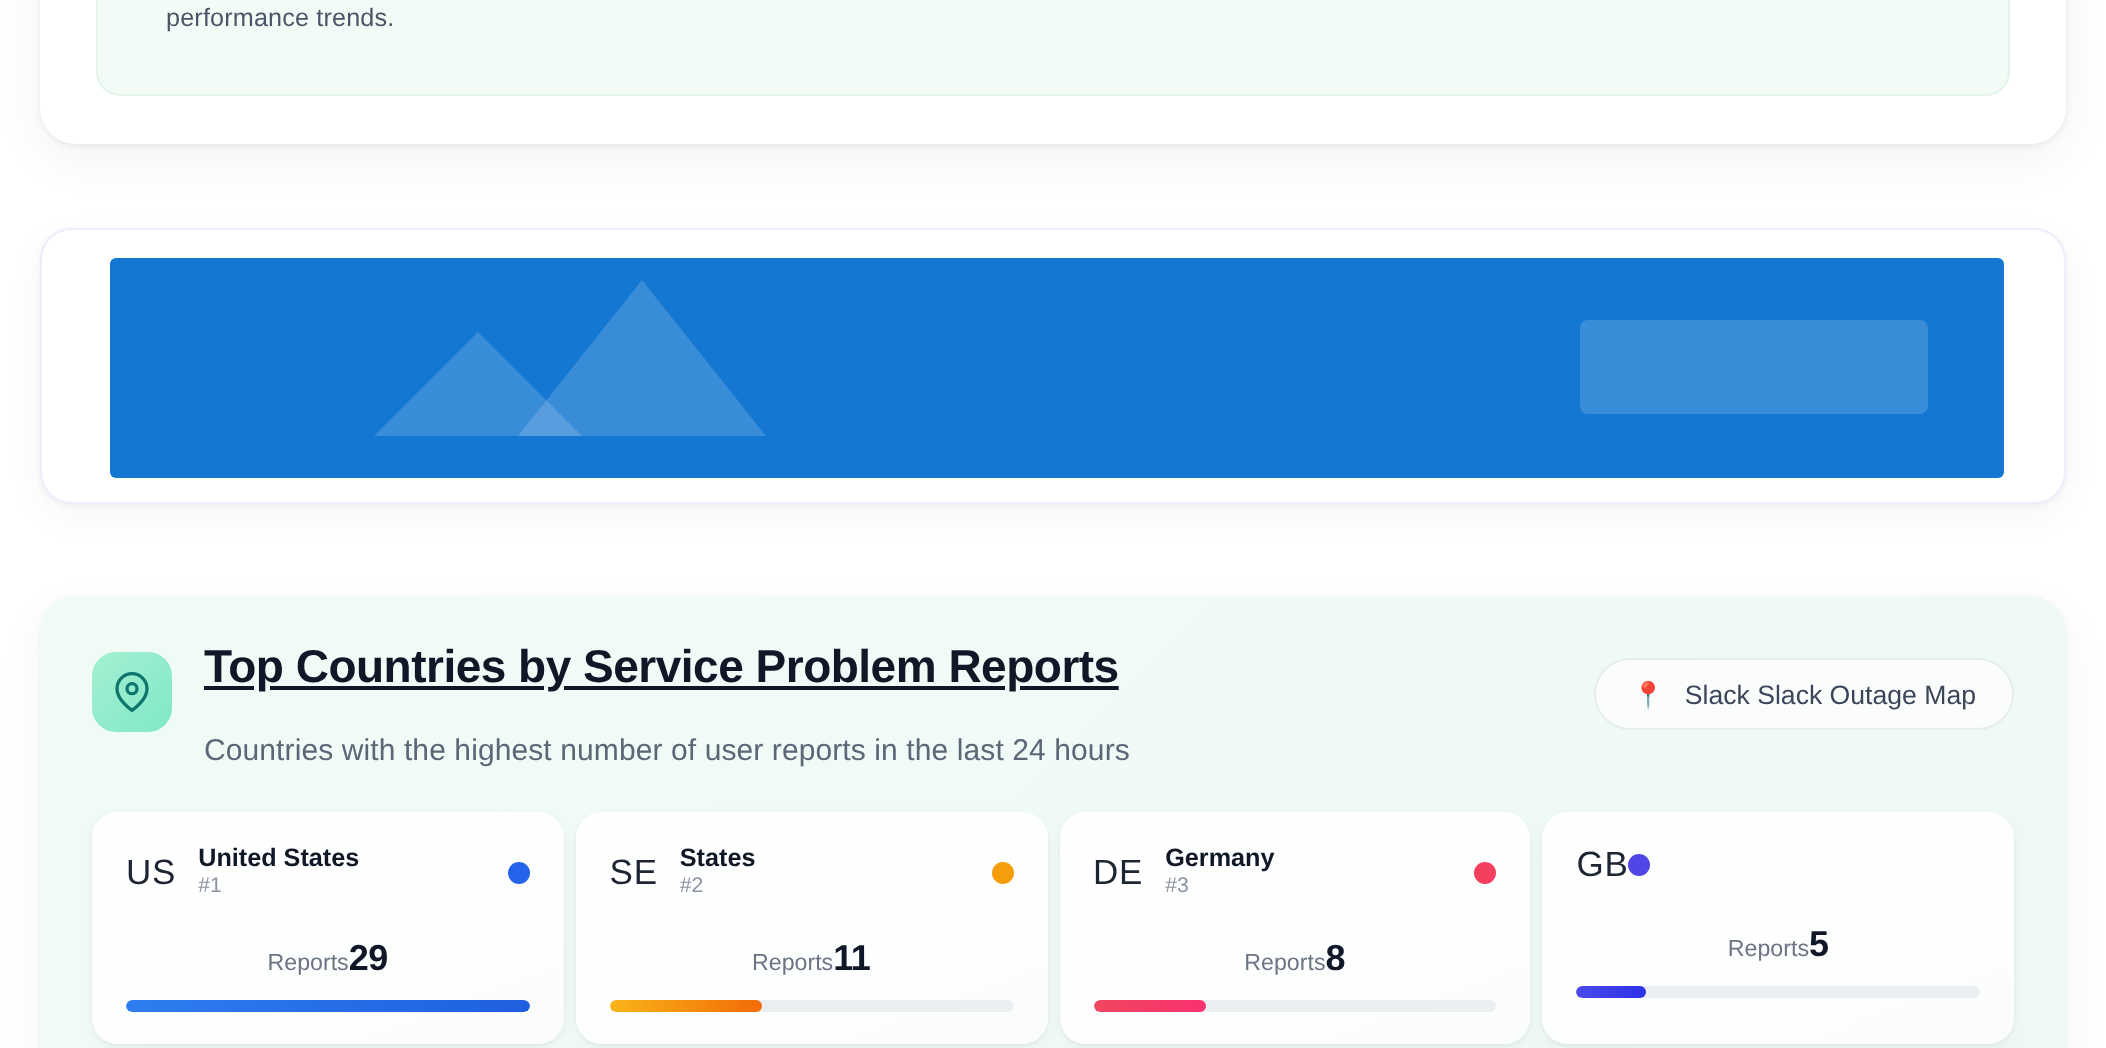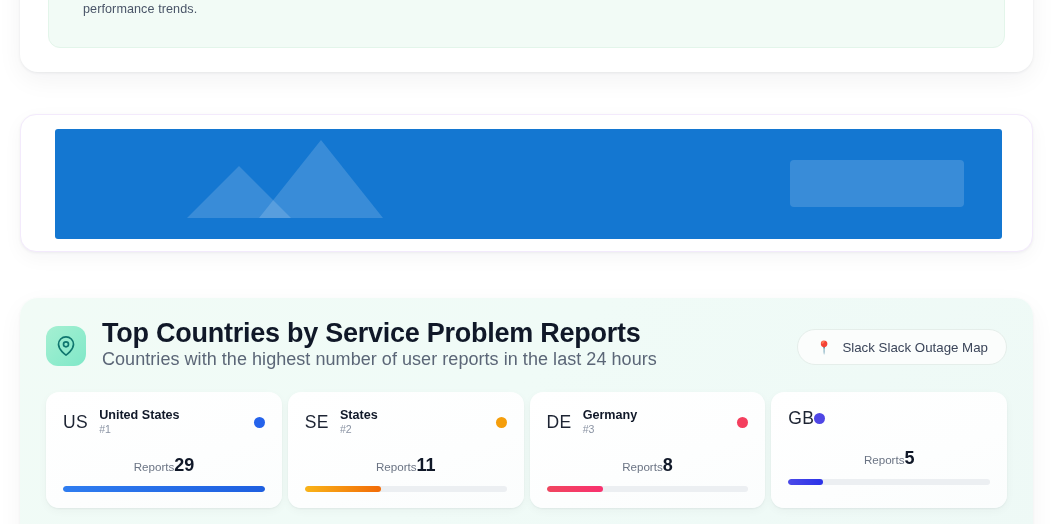--- a/index.html
+++ b/index.html
@@ -122,29 +122,30 @@
     display: flex;
     align-items: center;
     justify-content: center;
     margin-top: 6px;
   }
   .header-text {
     margin-left: 16px;
     flex: 1 1 auto;
   }
   .header-title {
-    font-size: 27px;
+    font-size: 23px;
     font-weight: 700;
     color: #101828;
     letter-spacing: -0.25px;
     line-height: 26px;
+    text-decoration: underline;
   }
   .header-sub {
-    margin-top: 3px;
-    font-size: 18px;
+    margin-top: 21px;
+    font-size: 15px;
     color: #5b6677;
     letter-spacing: 0.05px;
   }
   .map-button {
     flex: 0 0 auto;
     display: inline-flex;
     align-items: center;
     gap: 10px;
     height: 36px;
     padding: 0 18px;

